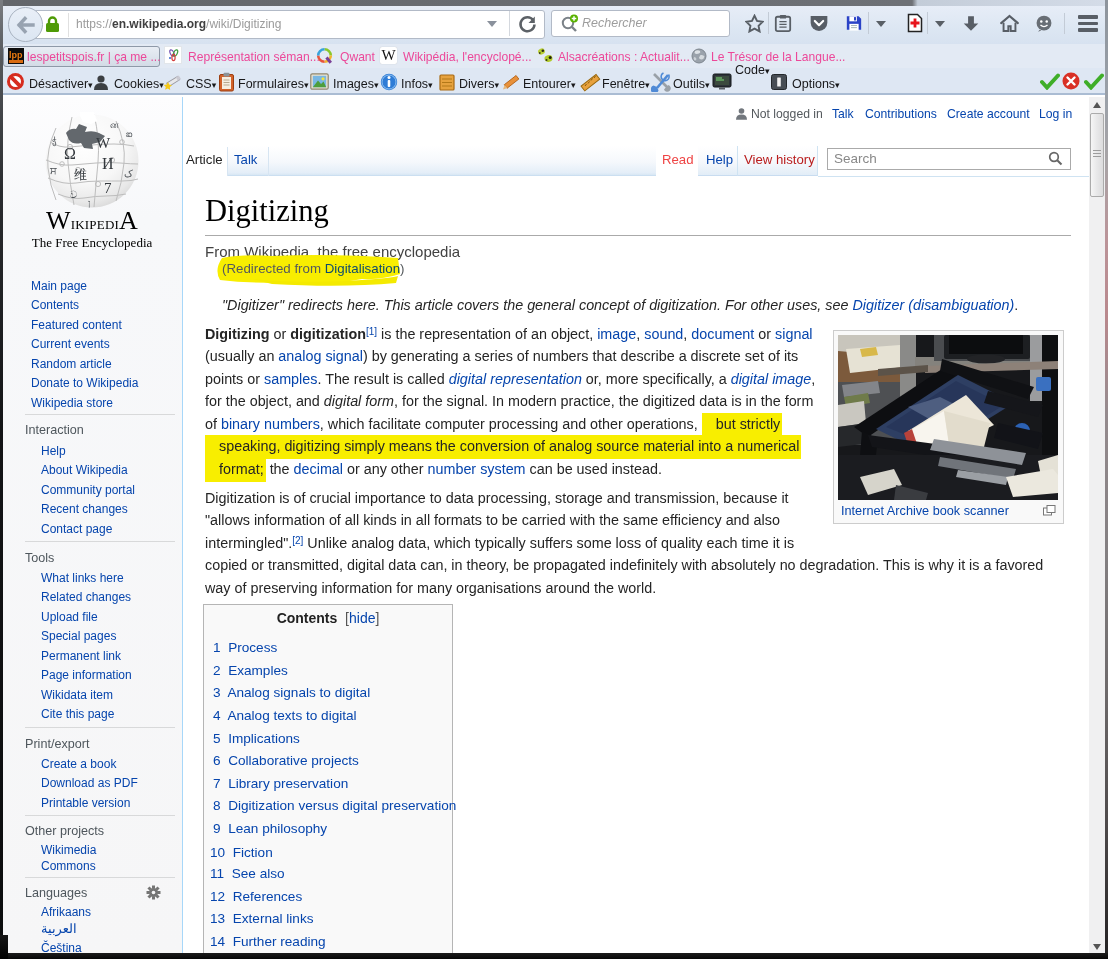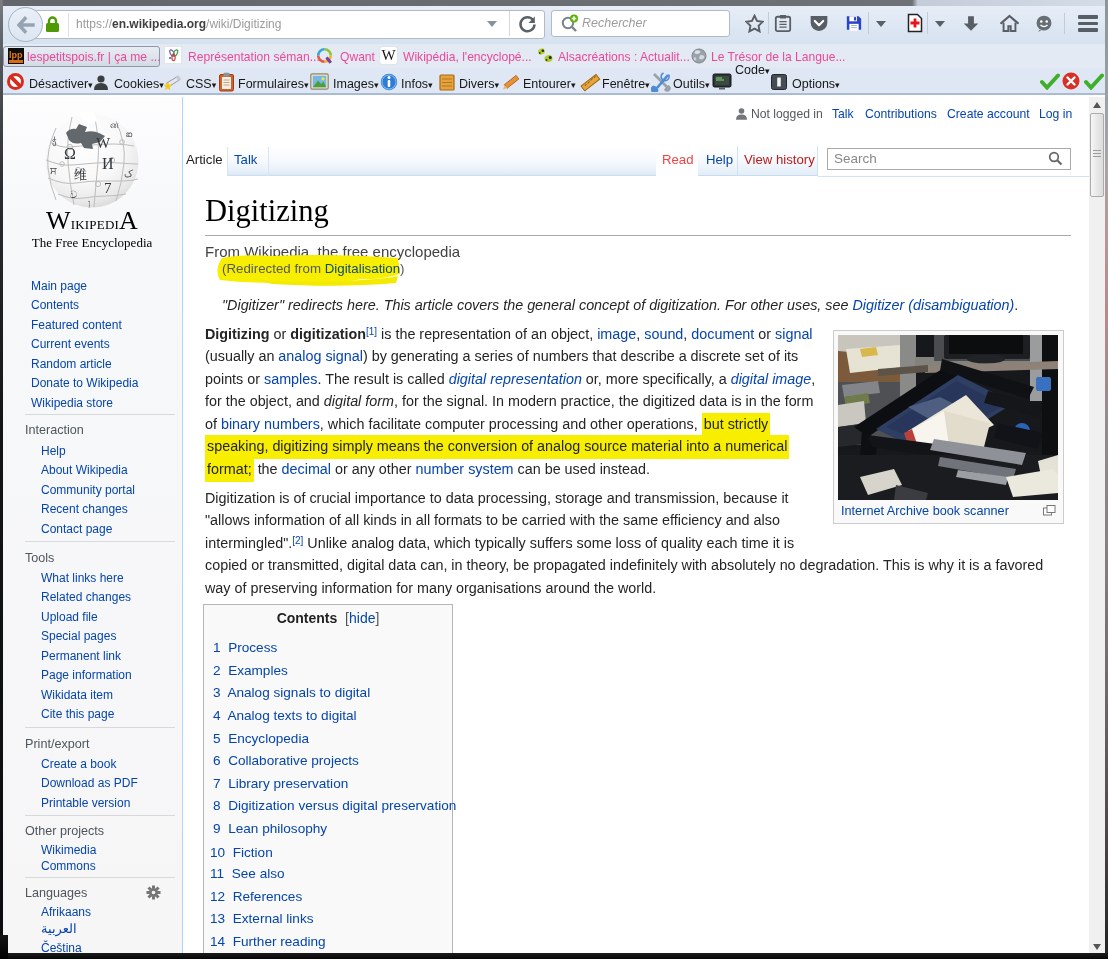--- a/index.html
+++ b/index.html
@@ -39,21 +39,21 @@
 .gray{color:#54595d}
 
 .tabtxt{font-size:13.2px;white-space:nowrap}
 #tabstrip2{left:227px;top:146px;width:429px;height:30px;background:linear-gradient(180deg,#ffffff 0,#f5f8fc 55%,#e4eef8 92%,#d8e7f4 100%);border-bottom:1px solid #cbdff1}
 .tabgrad{background:linear-gradient(180deg,#ffffff 0,#f5f8fc 55%,#e2edf7 100%)}
 #hline{left:818px;top:176px;width:271px;height:1px;background:#cfe3f2}
 
 .ctext{font-size:14.35px;color:#252525;white-space:nowrap}
 .ctext a{color:#0645ad;text-decoration:none}
 sup{font-size:10px;vertical-align:4px;line-height:0}
-.hl{background:#f8ee00;padding:3px 2px 5px 2px}
+.hl{background:#f8ee00;padding:3px 2px 5px 14px}
 
 #toc{left:203px;top:604px;width:250px;height:356px;background:#f9f9f9;border:1px solid #b5b5b5}
 .toci{font-size:13.6px;color:#0645ad;white-space:nowrap}
 
 #thumb{left:833px;top:330px;width:231px;height:194px;background:#f9f9f9;border:1px solid #ccc}
 
 .sblink{font-size:12px;color:#0645ad;white-space:nowrap}
 .sbhead{font-size:12.6px;color:#4e565c;white-space:nowrap}
 .sbsep{height:1px;background:#d8d9da}
 
@@ -483,21 +483,21 @@
 <div class="abs ctext" style="left:205px;top:535px">intermingled".<sup><a>[2]</a></sup> Unlike analog data, which typically suffers some loss of quality each time it is</div>
 <div class="abs ctext" style="left:205px;top:557px">copied or transmitted, digital data can, in theory, be propagated indefinitely with absolutely no degradation. This is why it is a favored</div>
 <div class="abs ctext" style="left:205px;top:580px">way of preserving information for many organisations around the world.</div>
 
 <div class="abs" id="toc"></div>
 <div class="abs" style="left:203px;top:610px;width:250px;text-align:center;font-size:14px;color:#222"><b>Contents</b>&nbsp; <span style="color:#555">[</span><span style="color:#0645ad">hide</span><span style="color:#555">]</span></div>
 <div class="abs toci" style="left:213px;top:640px">1&nbsp; <span>Process</span></div>
 <div class="abs toci" style="left:213px;top:663px">2&nbsp; <span>Examples</span></div>
 <div class="abs toci" style="left:213px;top:685px">3&nbsp; <span>Analog signals to digital</span></div>
 <div class="abs toci" style="left:213px;top:708px">4&nbsp; <span>Analog texts to digital</span></div>
-<div class="abs toci" style="left:213px;top:731px">5&nbsp; <span>Encyclopedia</span></div>
+<div class="abs toci" style="left:213px;top:731px">5&nbsp; <span>Implications</span></div>
 <div class="abs toci" style="left:213px;top:753px">6&nbsp; <span>Collaborative projects</span></div>
 <div class="abs toci" style="left:213px;top:776px">7&nbsp; <span>Library preservation</span></div>
 <div class="abs toci" style="left:213px;top:798px">8&nbsp; <span>Digitization versus digital preservation</span></div>
 <div class="abs toci" style="left:213px;top:821px">9&nbsp; <span>Lean philosophy</span></div>
 <div class="abs toci" style="left:210px;top:845px">10&nbsp; <span>Fiction</span></div>
 <div class="abs toci" style="left:210px;top:866px">11&nbsp; <span>See also</span></div>
 <div class="abs toci" style="left:210px;top:889px">12&nbsp; <span>References</span></div>
 <div class="abs toci" style="left:210px;top:911px">13&nbsp; <span>External links</span></div>
 <div class="abs toci" style="left:210px;top:934px">14&nbsp; <span>Further reading</span></div>
 

